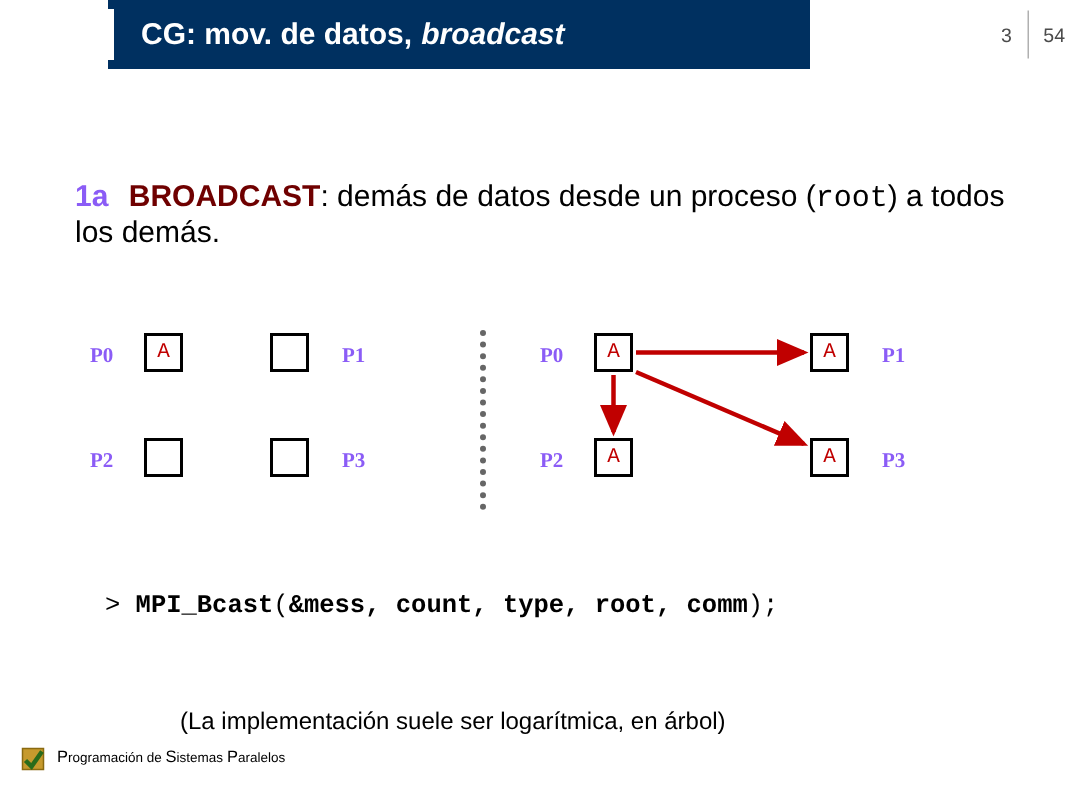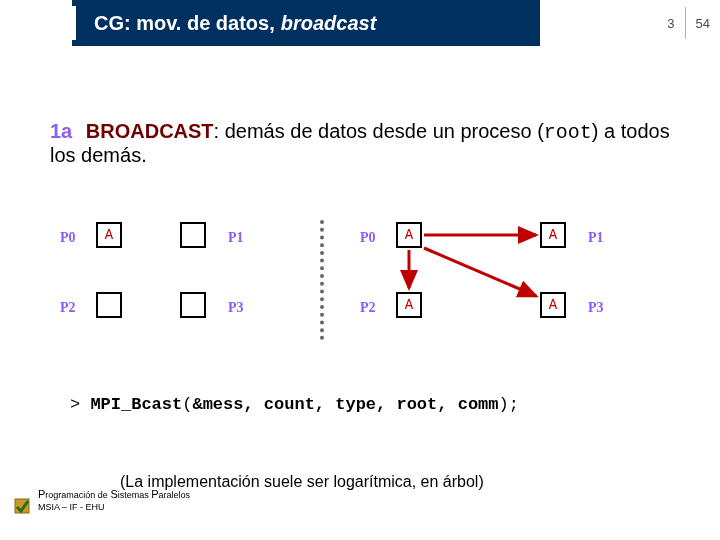--- a/index.html
+++ b/index.html
@@ -170,14 +170,13 @@
 <div class="foot-icon">
   <svg viewBox="0 0 16 16" width="16" height="16">
     <rect x="1" y="1" width="14" height="14" fill="#c69a2d" stroke="#8a6a10"></rect>
     <path d="M3 9 L7 13 L14 3" stroke="#2a6b1a" stroke-width="3" fill="none"></path>
   </svg>
 </div>
 <div class="footer">
   <div class="line1">
     <span style="font-size:11px">P</span><span>rogramación de </span><span style="font-size:11px">S</span><span>istemas </span><span style="font-size:11px">P</span><span>aralelos</span>
   </div>
-  <div class="line2">MSIA – IF - EHU</div>
 </div>
 
 </body></html>

